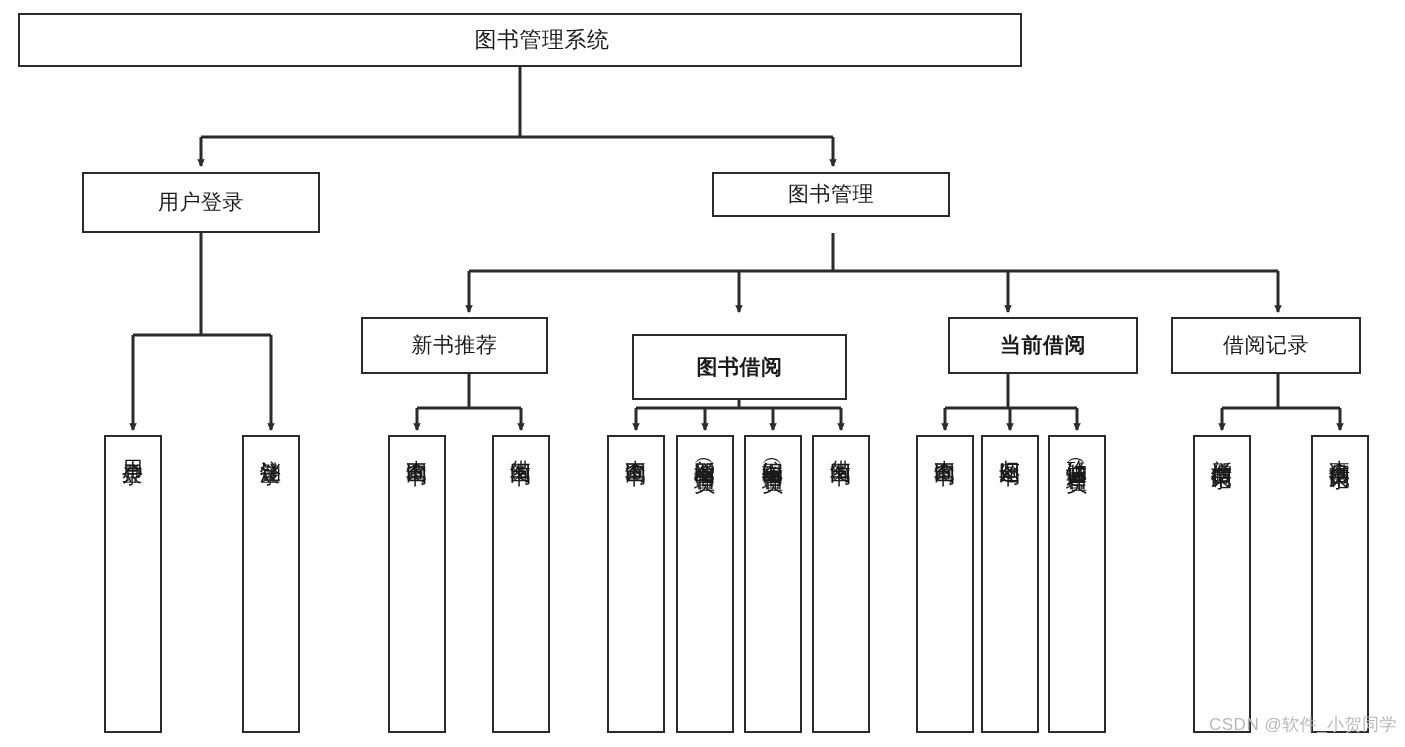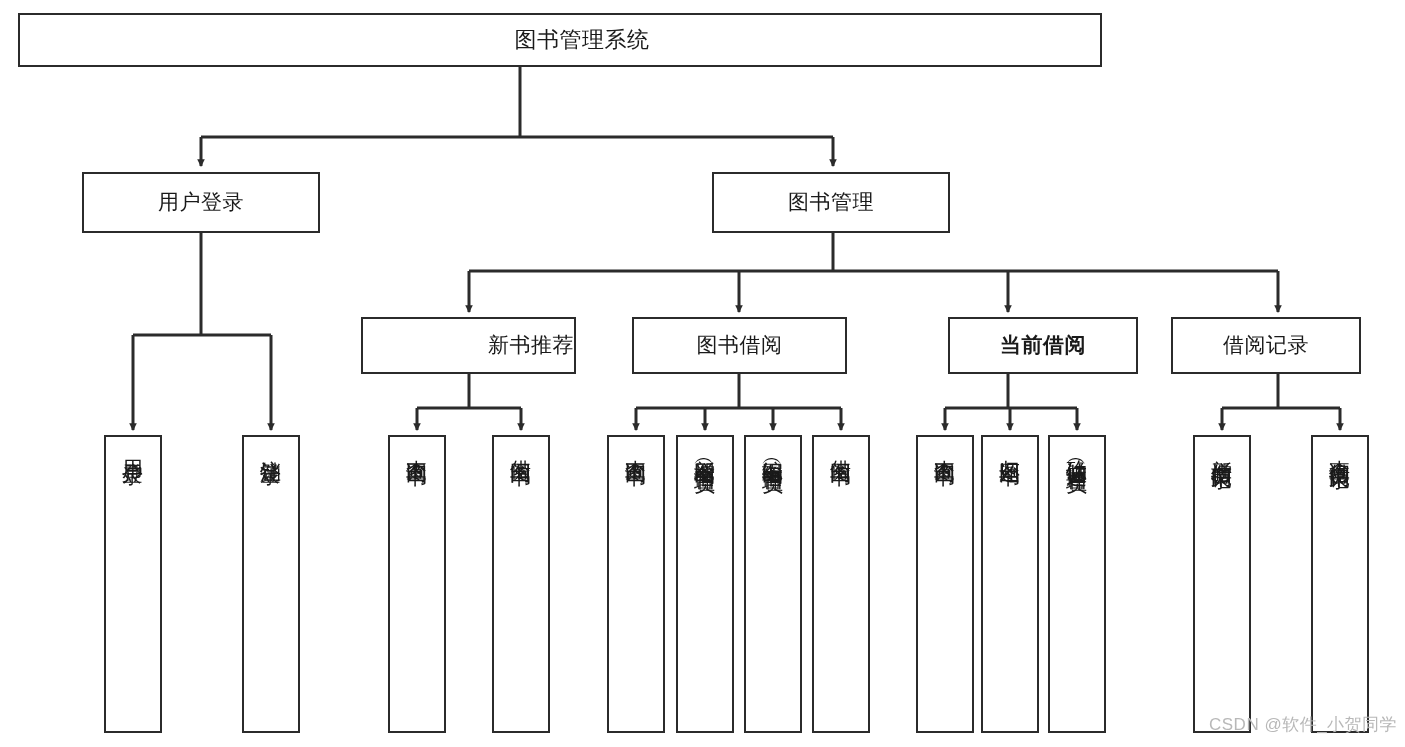--- a/index.html
+++ b/index.html
@@ -116,37 +116,37 @@
       <path d="M1010,408 L1010,430" marker-end="url(#arrowhead)"></path>
       <path d="M1077,408 L1077,430" marker-end="url(#arrowhead)"></path>
 
       <path d="M1278,374 L1278,408"></path>
       <path d="M1222,408 L1340,408"></path>
       <path d="M1222,408 L1222,430" marker-end="url(#arrowhead)"></path>
       <path d="M1340,408 L1340,430" marker-end="url(#arrowhead)"></path>
     </g>
   </svg>
 
-  <div class="node-box root" style="left:18px; top:13px; width:1084px; height:54px;padding-left:44px;">
+  <div class="node-box root" style="left:18px; top:13px; width:1004px; height:54px;padding-left:44px;">
     <span class="node-label">图书管理系统</span>
   </div>
 
   <div class="node-box" style="left:82px; top:172px; width:238px; height:61px;">
     <span class="node-label">用户登录</span>
   </div>
 
-  <div class="node-box" style="left:712px; top:172px; width:238px; height:61px;">
+  <div class="node-box" style="left:712px; top:172px; width:238px; height:45px;">
     <span class="node-label">图书管理</span>
   </div>
 
-  <div class="node-box" style="left:361px; top:317px; width:215px; height:57px;justify-content:flex-end;">
+  <div class="node-box" style="left:361px; top:317px; width:187px; height:57px;">
     <span class="node-label">新书推荐</span>
   </div>
 
-  <div class="node-box" style="left:632px; top:317px; width:215px; height:57px;">
+  <div class="node-box" style="left:632px; top:334px; width:215px; height:66px;font-weight:bold;">
     <span class="node-label">图书借阅</span>
   </div>
 
   <div class="node-box" style="left:948px; top:317px; width:190px; height:57px;font-weight:bold;">
     <span class="node-label">当前借阅</span>
   </div>
 
   <div class="node-box" style="left:1171px; top:317px; width:190px; height:57px;">
     <span class="node-label">借阅记录</span>
   </div>

